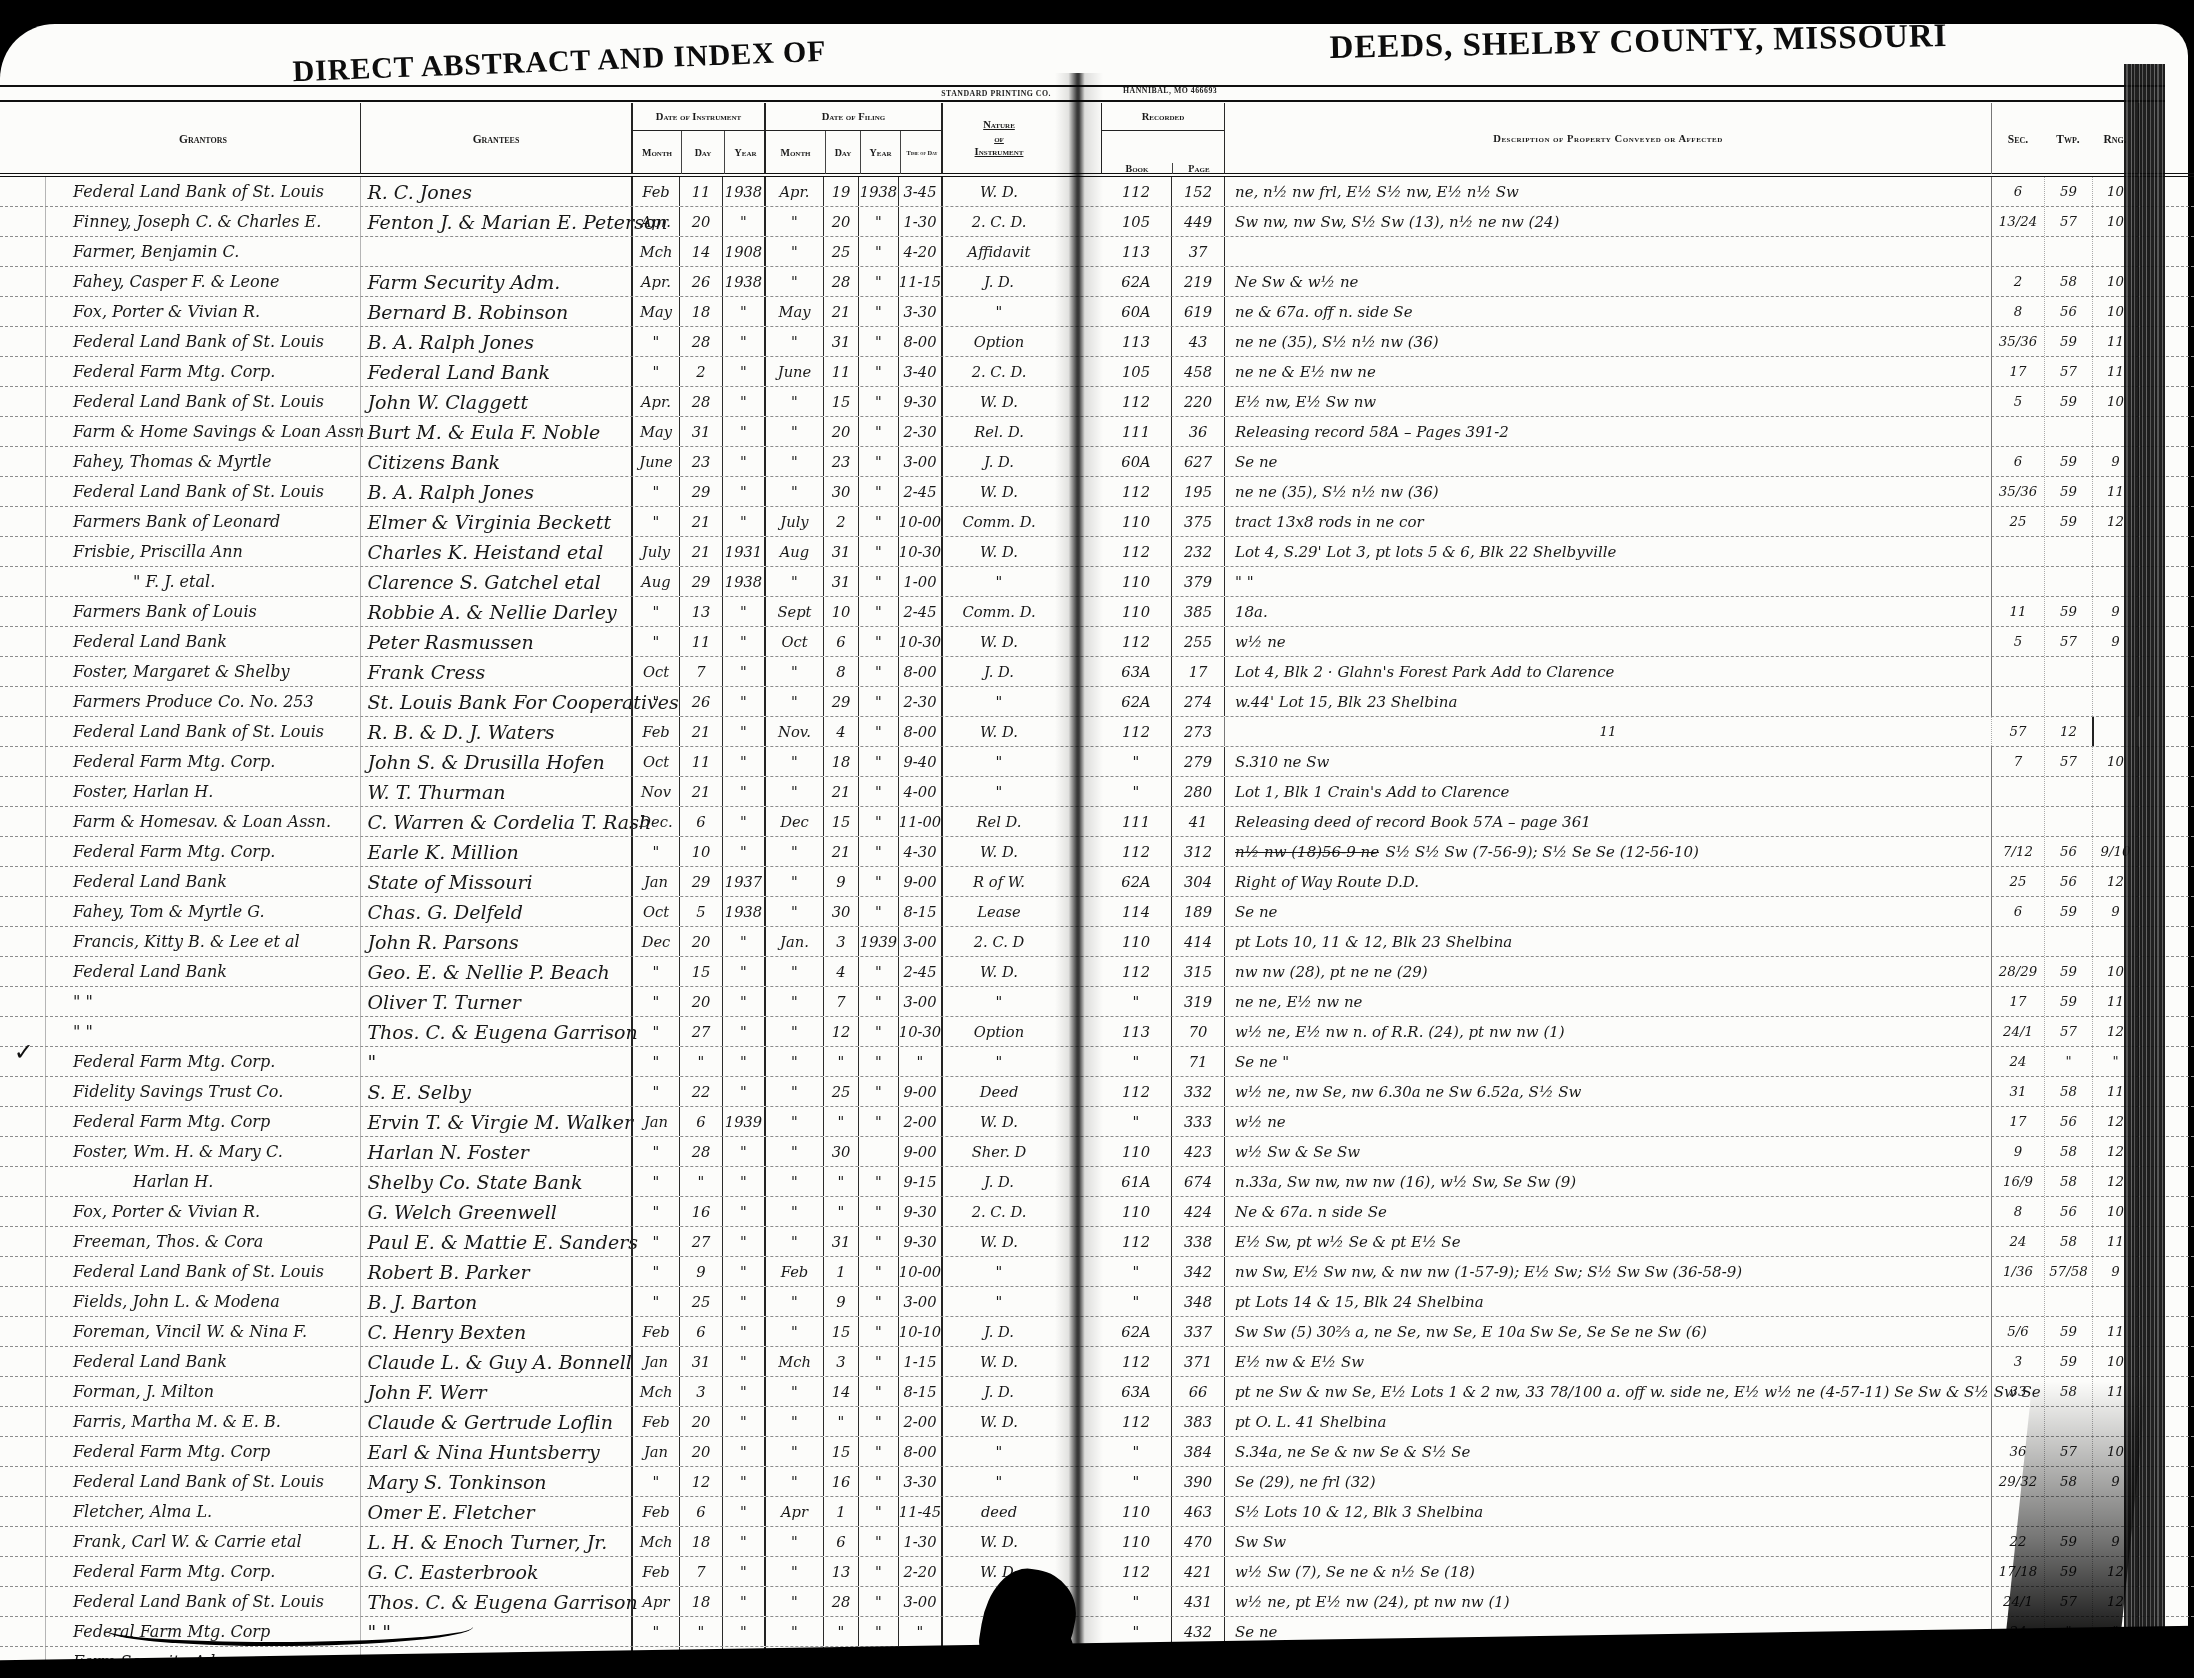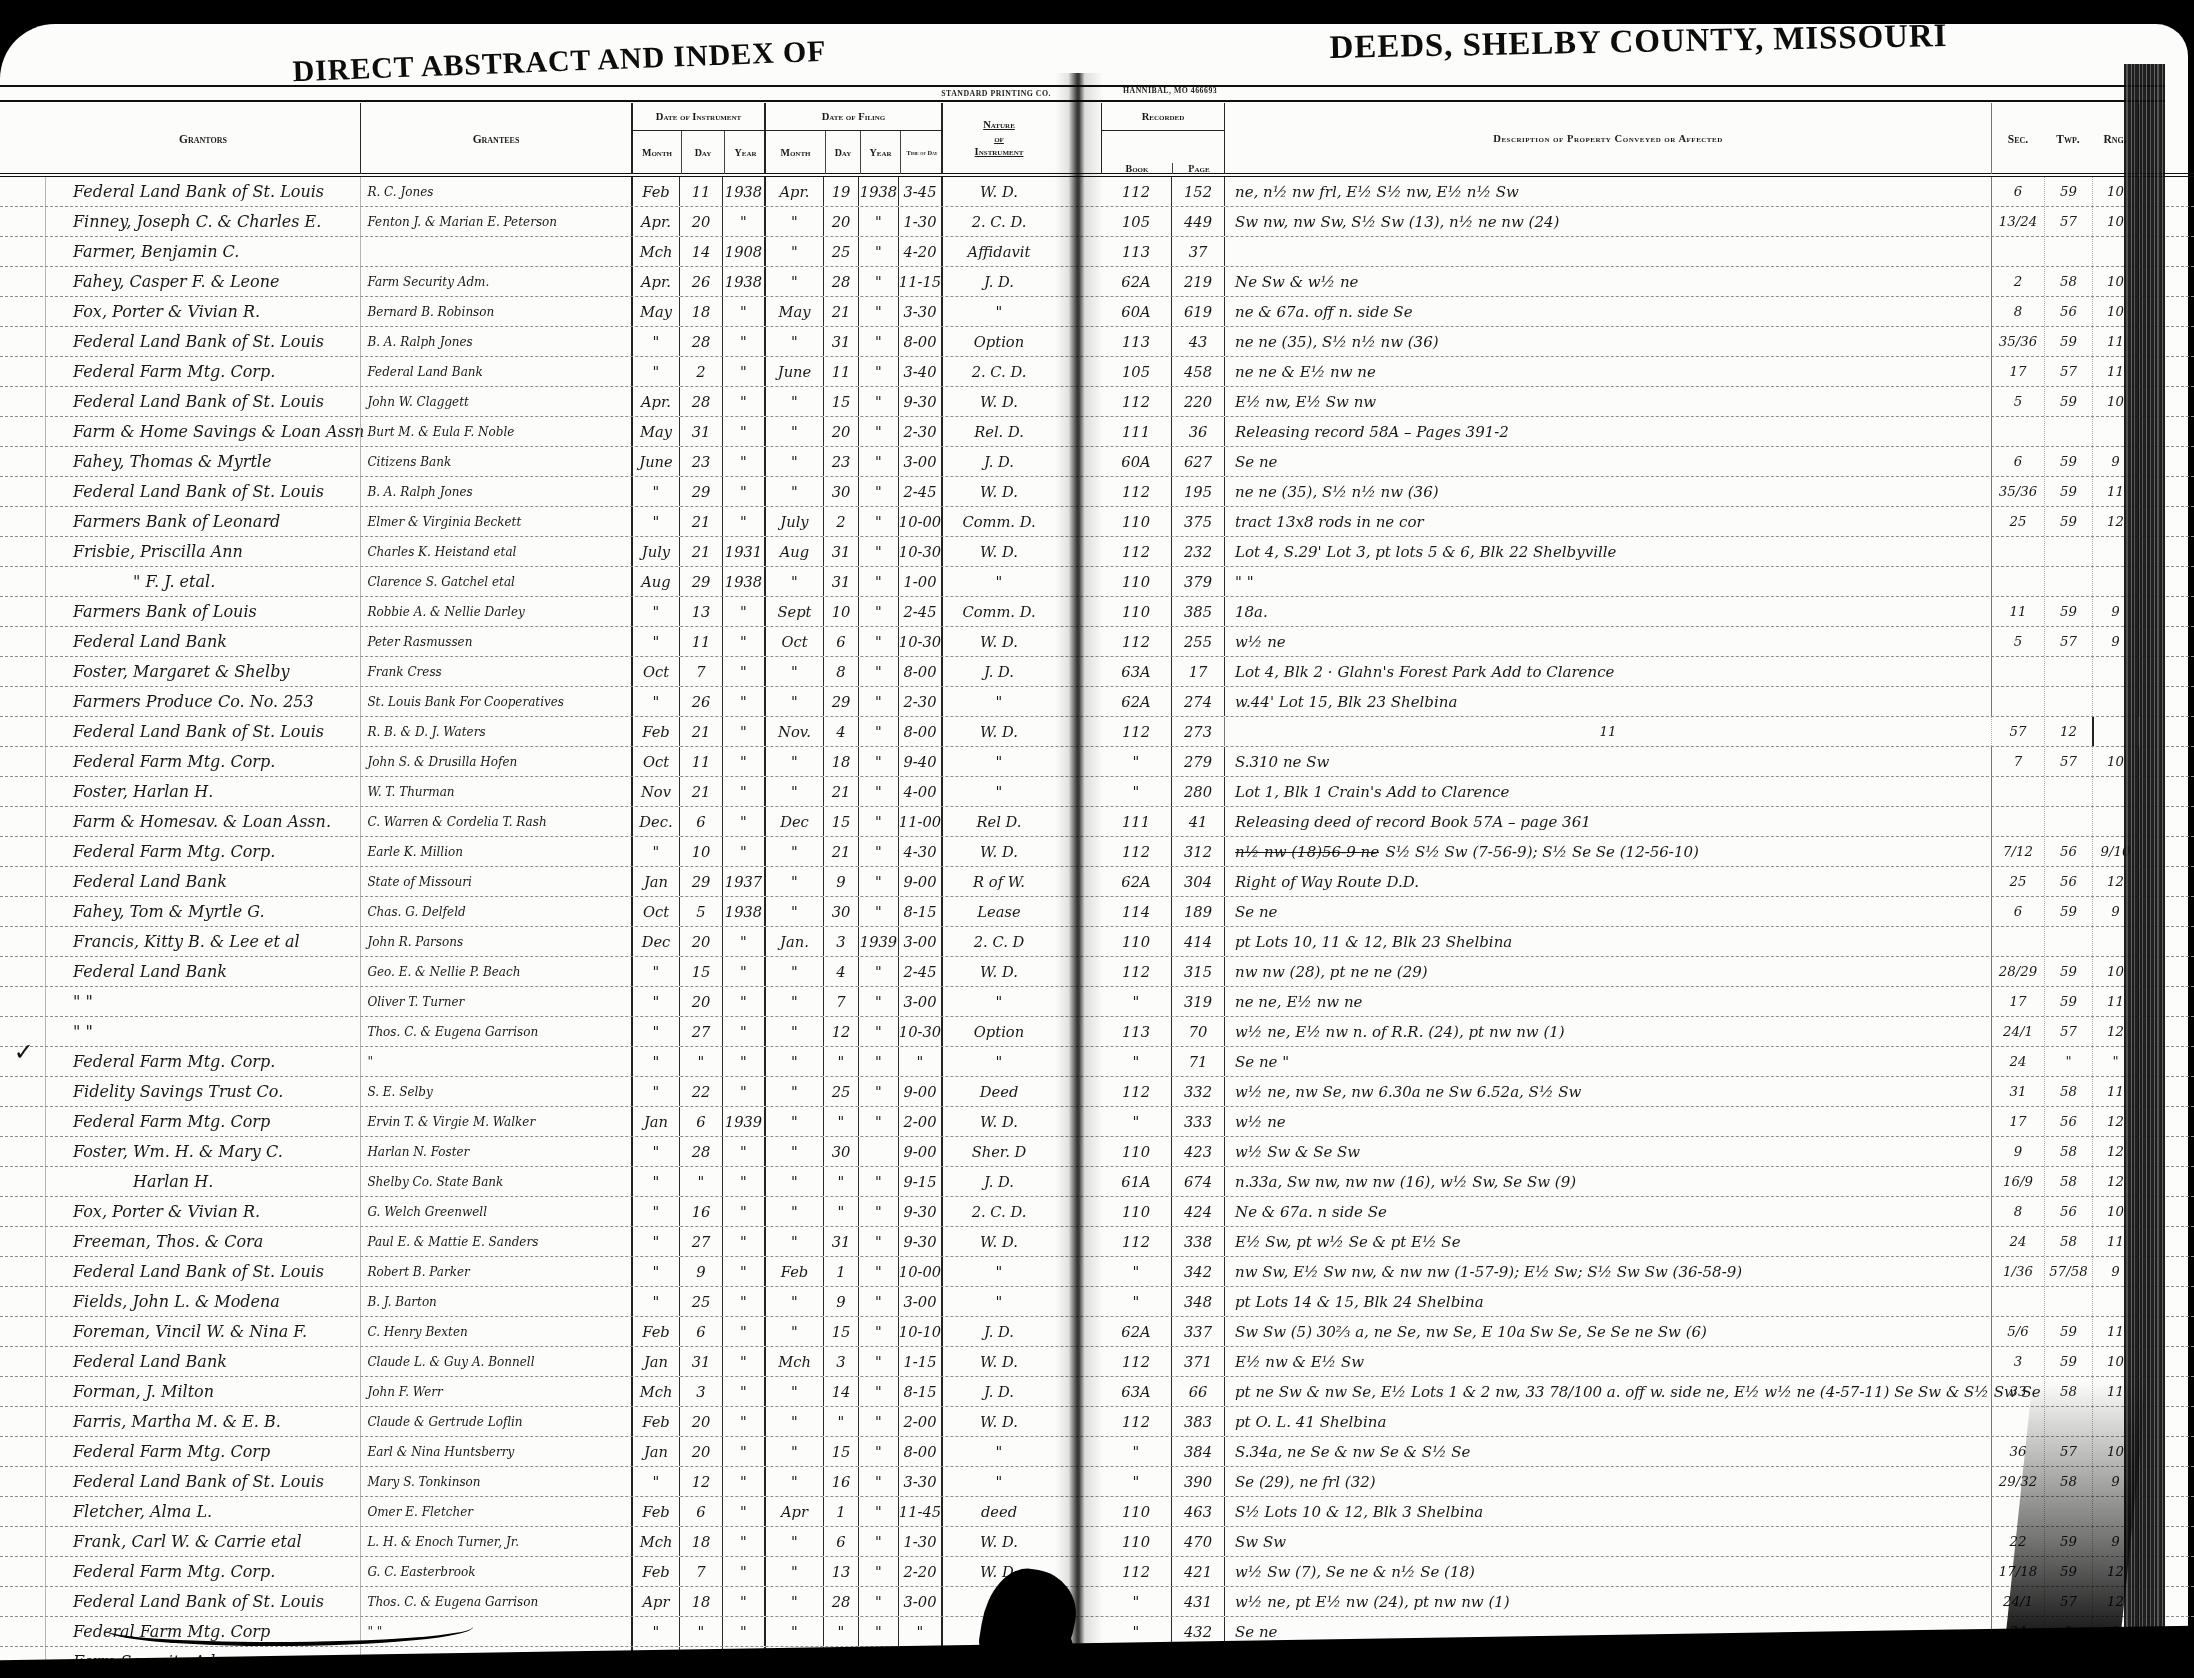--- a/index.html
+++ b/index.html
@@ -50,21 +50,21 @@
   .nature-h{flex-direction:column;line-height:13.8px;font-size:10.6px;text-decoration:underline;}
   .desc-h{font-size:10.6px;letter-spacing:0.5px;}
   
   .tbody{position:absolute;left:0;top:177px;width:2194px;}
   .row{height:29px;border-bottom:0.5px dashed #8d8d8d;}
   .cell{position:relative;display:flex;align-items:center;overflow:visible;white-space:nowrap;
         color:#181818;font-family:"DejaVu Serif",serif;font-style:italic;}
   .c-m0{border-right:0.5px solid #b5b5b5;}
   .c-g{font-size:16px;padding-left:27px;}
   .c-g.ind{padding-left:87px;}
-  .c-e{font-size:12px;padding-left:6.4px;border-left:0.5px solid #b5b5b5;}
+  .c-e{font-size:19px;padding-left:6.4px;border-left:0.5px solid #b5b5b5;}
   .c-im,.c-idy,.c-iy,.c-fm,.c-fdy,.c-fy,.c-t{justify-content:center;font-size:14.7px;}
   .c-im{border-left:2.8px double #222;}
   .c-idy,.c-iy{border-left:0.9px solid #2a2a2a;}
   .c-fm{border-left:2.8px double #222;}
   .c-fdy,.c-fy,.c-t{border-left:0.9px solid #2a2a2a;}
   .c-n{border-left:2.8px double #222;justify-content:center;font-size:14.7px;}
   .c-bind{}
   .c-bk{justify-content:center;font-size:14.7px;}
   .c-pg{justify-content:center;font-size:14.7px;border-left:0.9px solid #2a2a2a;}
   .c-d{font-size:15px;padding-left:10px;border-left:0.9px solid #2a2a2a;}

